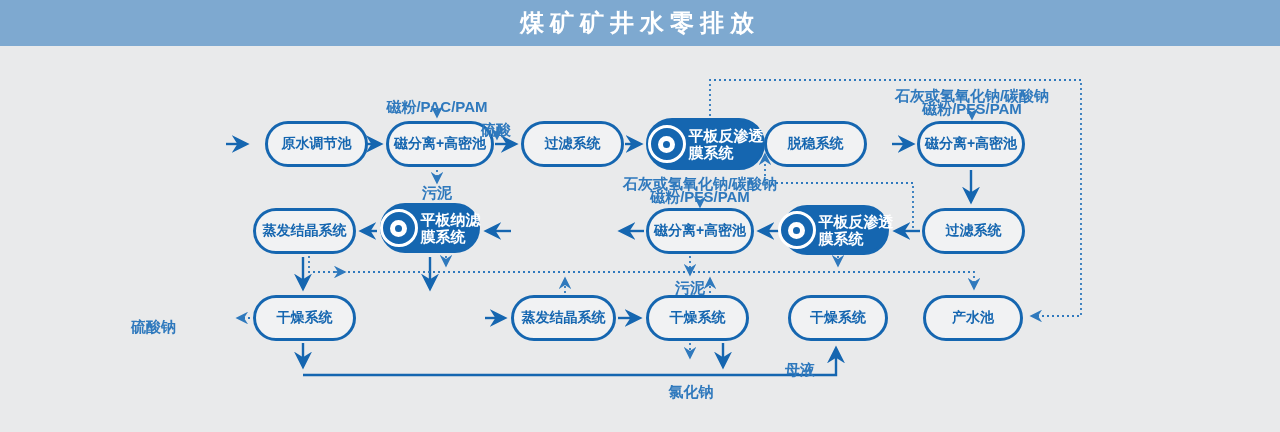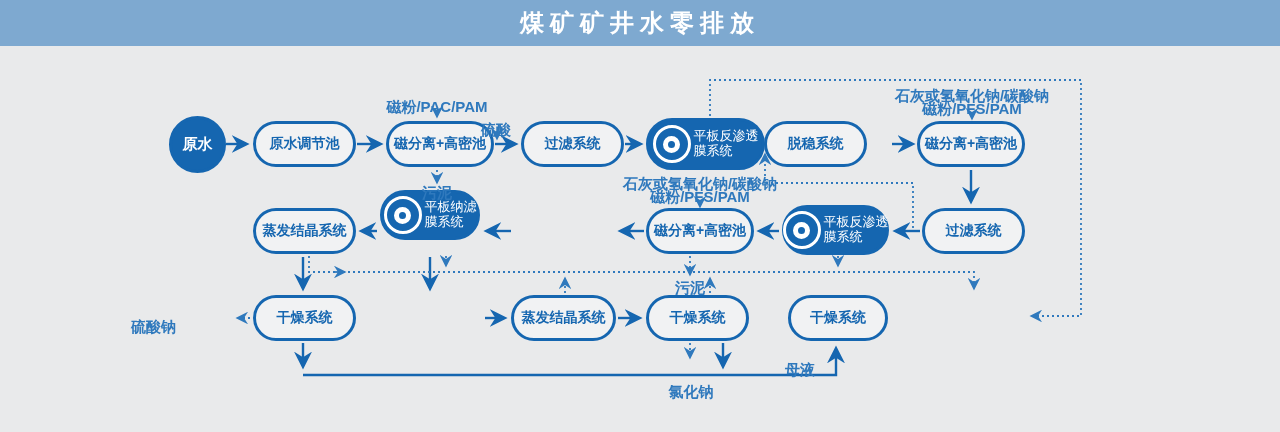--- a/index.html
+++ b/index.html
@@ -15,21 +15,21 @@
   #canvas{position:relative;width:1088px;height:432px;background:var(--bg);}
   #header{position:absolute;left:0;top:0;width:1280px;height:46px;background:var(--header);
     display:flex;align-items:center;justify-content:center;}
   #title{color:#ffffff;font-size:24px;font-weight:bold;letter-spacing:6px;}
   svg.wires{position:absolute;left:0;top:0;z-index:1;}
   .node{position:absolute;z-index:2;border:3px solid var(--blue);border-radius:26px;
     background:var(--pillbg);color:var(--blue);font-weight:bold;font-size:14px;
     display:flex;align-items:center;justify-content:center;white-space:nowrap;}
   .node.filled{background:var(--blue);color:#fff;border-color:var(--blue);gap:3px;padding:0 3px;}
   .node.circle{border-radius:50%;background:var(--blue);color:#fff;font-size:15px;}
-  .mlabel{font-size:13px;line-height:1.15;text-align:left;font-weight:normal;}
+  .mlabel{font-size:15px;line-height:1.15;text-align:left;font-weight:bold;}
   .disc{flex:0 0 auto;width:38px;height:38px;border-radius:50%;border:3px solid #fff;
     background:var(--blue);display:flex;align-items:center;justify-content:center;}
   .disc::after{content:"";width:7px;height:7px;border:5px solid #fff;border-radius:50%;background:var(--blue);}
   .ann{position:absolute;z-index:2;color:#2f79bd;font-weight:bold;font-size:15px;
     text-align:center;line-height:13px;white-space:nowrap;}
 </style>
 </head>
 <body>
 
 <div id="canvas">
@@ -84,25 +84,22 @@
       <path d="M565 293 V279" marker-end="url(#ahd)"></path>
       <path d="M710 293 V279" marker-end="url(#ahd)"></path>
       <path d="M838 256 V265" marker-end="url(#ahd)"></path>
       <path d="M250 318 H238" marker-end="url(#ahd)"></path>
       <path d="M690 343 V357" marker-end="url(#ahd)"></path>
     </g>
 
     <path d="M334 272 H344" stroke="#2f79bd" stroke-width="1.8" fill="none" marker-end="url(#ahd)"></path>
   </svg>
 
-  <div class="node circle" style="left:169px;top:116px;width:57px;height:57px;">
-    <span>原水</span>
-  </div>
 
-  <div class="node" style="left:253px;top:121px;width:103px;height:46px;text-align:center;">
+  <div class="node" style="left:265px;top:121px;width:103px;height:46px;text-align:center;">
     <span>原水调节池</span>
   </div>
 
   <div class="node" style="left:386px;top:121px;width:108px;height:46px;">
     <span>磁分离+高密池</span>
   </div>
 
   <div class="node" style="left:521px;top:121px;width:103px;height:46px;">
     <span>过滤系统</span>
   </div>
@@ -120,21 +117,21 @@
   </div>
 
   <div class="node" style="left:917px;top:121px;width:108px;height:46px;">
     <span>磁分离+高密池</span>
   </div>
 
   <div class="node" style="left:253px;top:208px;width:103px;height:46px;">
     <span>蒸发结晶系统</span>
   </div>
 
-  <div class="node filled" style="left:380px;top:190px;width:100px;height:50px;">
+  <div class="node filled" style="left:380px;top:203px;width:100px;height:50px;">
     <span class="disc"></span>
     <span class="mlabel">
       <span>平板纳滤</span><br>
       <span>膜系统</span>
     </span>
   </div>
 
 
   <div class="node" style="left:646px;top:208px;width:108px;height:46px;">
     <span>磁分离+高密池</span>
@@ -162,20 +159,23 @@
   </div>
 
   <div class="node" style="left:646px;top:295px;width:103px;height:46px;">
     <span>干燥系统</span>
   </div>
 
   <div class="node" style="left:788px;top:295px;width:100px;height:46px;">
     <span>干燥系统</span>
   </div>
 
+  <div class="node" style="left:923px;top:295px;width:100px;height:46px;">
+    <span>产水池</span>
+  </div>
 
   <div class="ann" style="left:377px;top:100px;width:120px;">磁粉/PAC/PAM</div>
 
   <div class="ann" style="left:474px;top:123px;width:44px;">硫酸</div>
 
   <div class="ann" style="left:417px;top:186px;width:40px;">污泥</div>
 
   <div class="ann" style="left:892px;top:89px;width:160px;">
     <span>石灰或氢氧化钠/碳酸钠</span><br>
     <span>磁粉/PFS/PAM</span>

